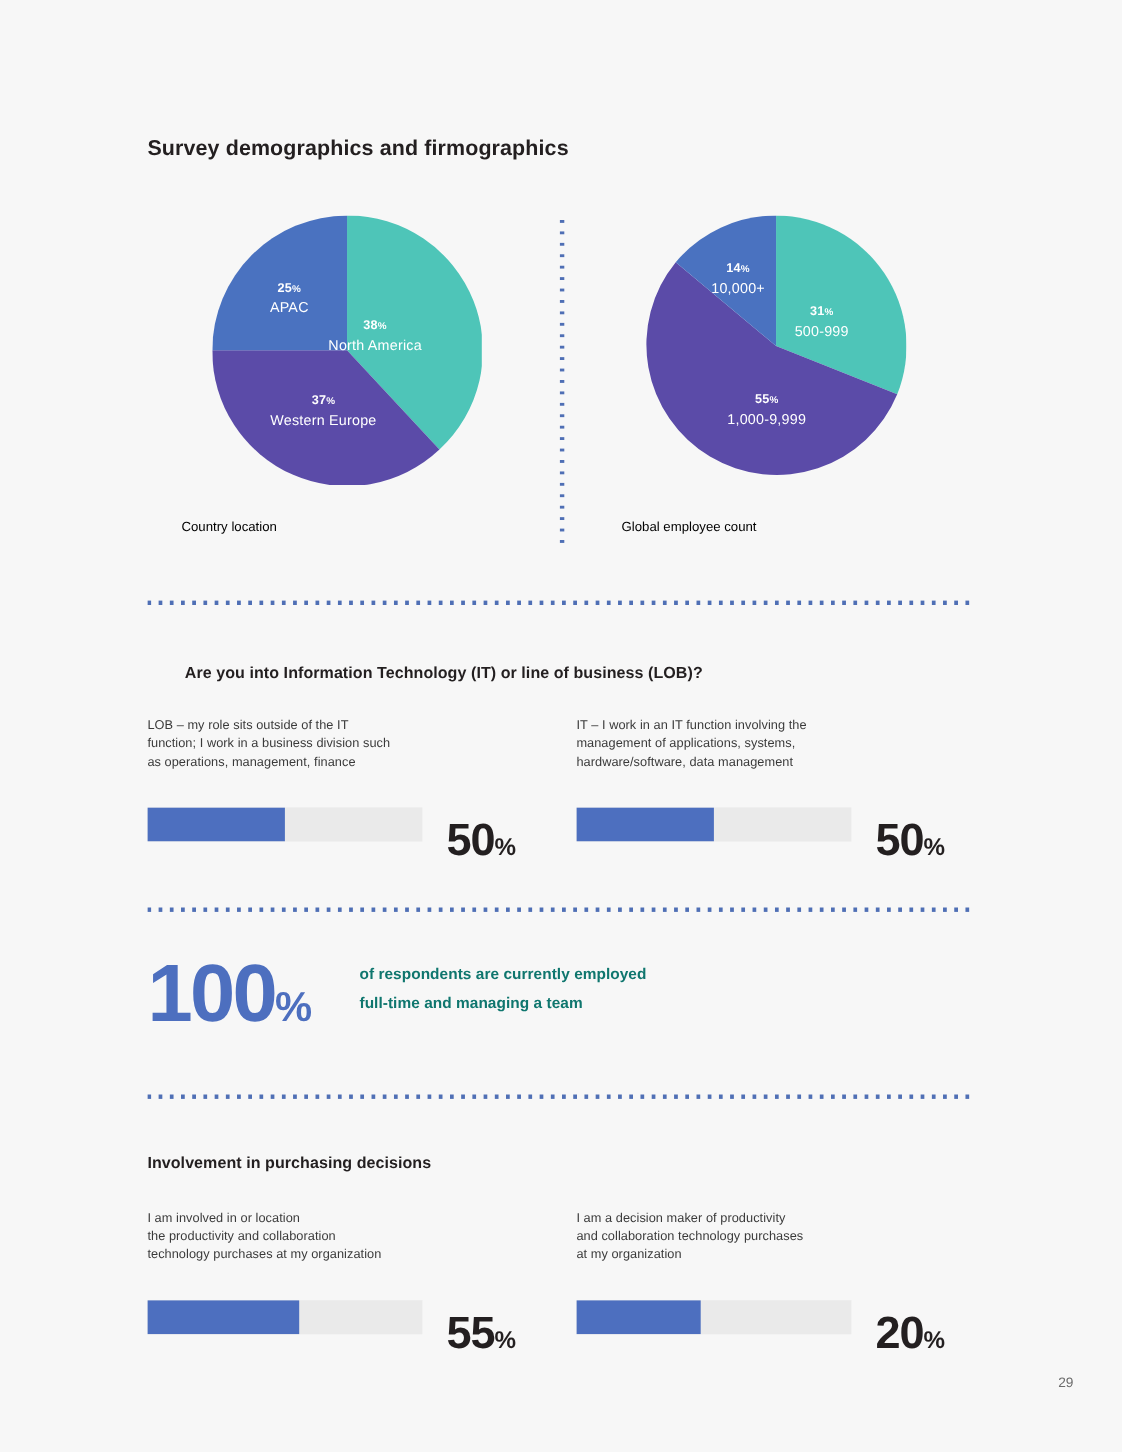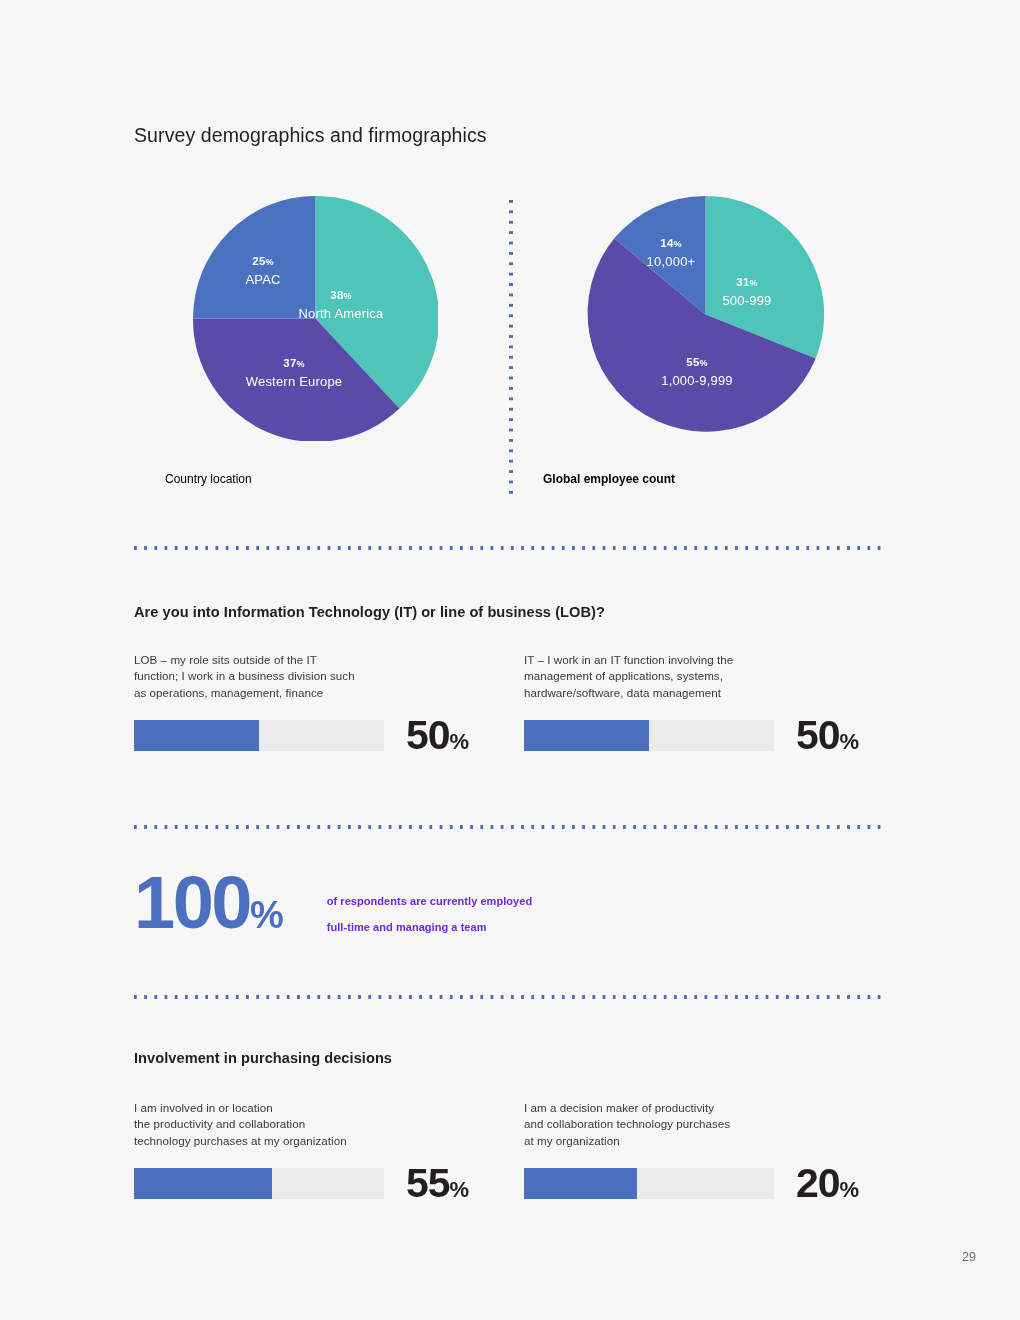--- a/index.html
+++ b/index.html
@@ -19,53 +19,53 @@
     position: absolute;
     inset: 0;
   }
 
   
   .page-title {
     position: absolute;
     left: 134px;
     top: 124px;
     font-size: 19.5px;
-    font-weight: normal;
+    font-weight: bold;
     letter-spacing: 0.1px;
     color: #231f20;
   }
   .section-title {
     position: absolute;
     left: 134px;
     font-size: 14.6px;
     font-weight: bold;
     color: #231f20;
     letter-spacing: 0.05px;
   }
-  #section-it-lob-title { top: 604px; }
+  #section-it-lob-title { top: 604px; margin-left: 34px; }
   #section-purchasing-title { top: 1050px; }
 
   
   .pie-wrap {
     position: absolute;
     top: 196px;
   }
   #pie-country-wrap { left: 193px; }
   #pie-employee-wrap { left: 587px; }
   .pie-svg { display: block; }
   .pie-caption {
     position: absolute;
     top: 472px;
     font-size: 12px;
     color: #000000;
     text-align: left;
     width: 300px;
   }
   #caption-country { left: 165px; }
-  #caption-employee { left: 543px; font-weight: bold; }
+  #caption-employee { left: 565px; }
 
   .slice-label {
     font-family: "Liberation Sans", sans-serif;
     fill: #ffffff;
   }
   .slice-pct {
     font-size: 11.5px;
     font-weight: bold;
     letter-spacing: 0.2px;
   }
@@ -135,53 +135,54 @@
     background: #4d6fbf;
   }
   .bar-value {
     margin-left: 22px;
     font-size: 41px;
     font-weight: bold;
     color: #231f20;
     letter-spacing: -1px;
     line-height: 1;
     white-space: nowrap;
+    margin-top: 28px;
   }
   .bar-value .pct {
     font-size: 22px;
     letter-spacing: 0;
   }
 
   
   #callout-employment {
     position: absolute;
     left: 134px;
     top: 866px;
     display: flex;
-    align-items: flex-end;
+    align-items: flex-start;
   }
   .callout-number {
     font-size: 74px;
     font-weight: bold;
     color: #4d6fbf;
     line-height: 1;
     letter-spacing: -2.5px;
     white-space: nowrap;
   }
   .callout-number .pct {
     font-size: 38px;
     letter-spacing: -1px;
   }
   .callout-text {
     margin-left: 44px;
     margin-top: 6px;
-    font-size: 11px;
+    font-size: 14px;
     font-weight: bold;
     line-height: 26px;
-    color: #6d28d9;
+    color: #0f766e;
     white-space: pre-line;
     letter-spacing: 0.05px;
   }
 
   
   #page-number {
     position: absolute;
     left: 962px;
     top: 1250px;
     font-size: 12.5px;

